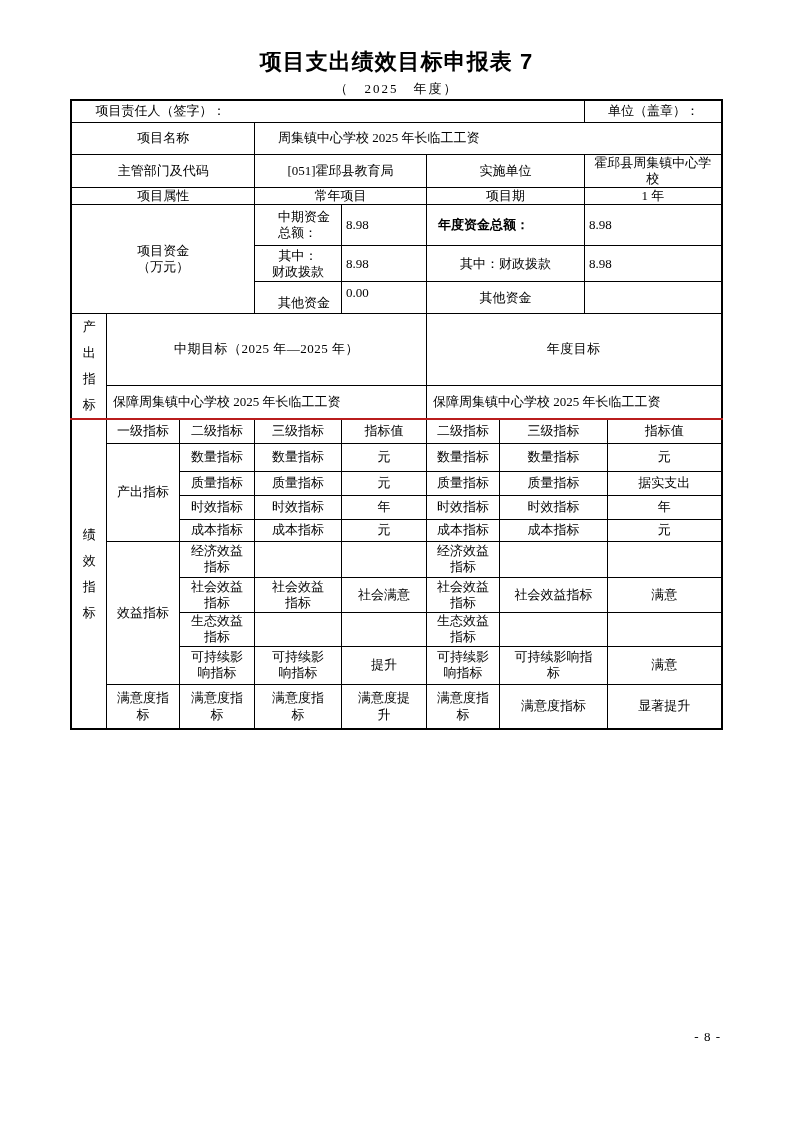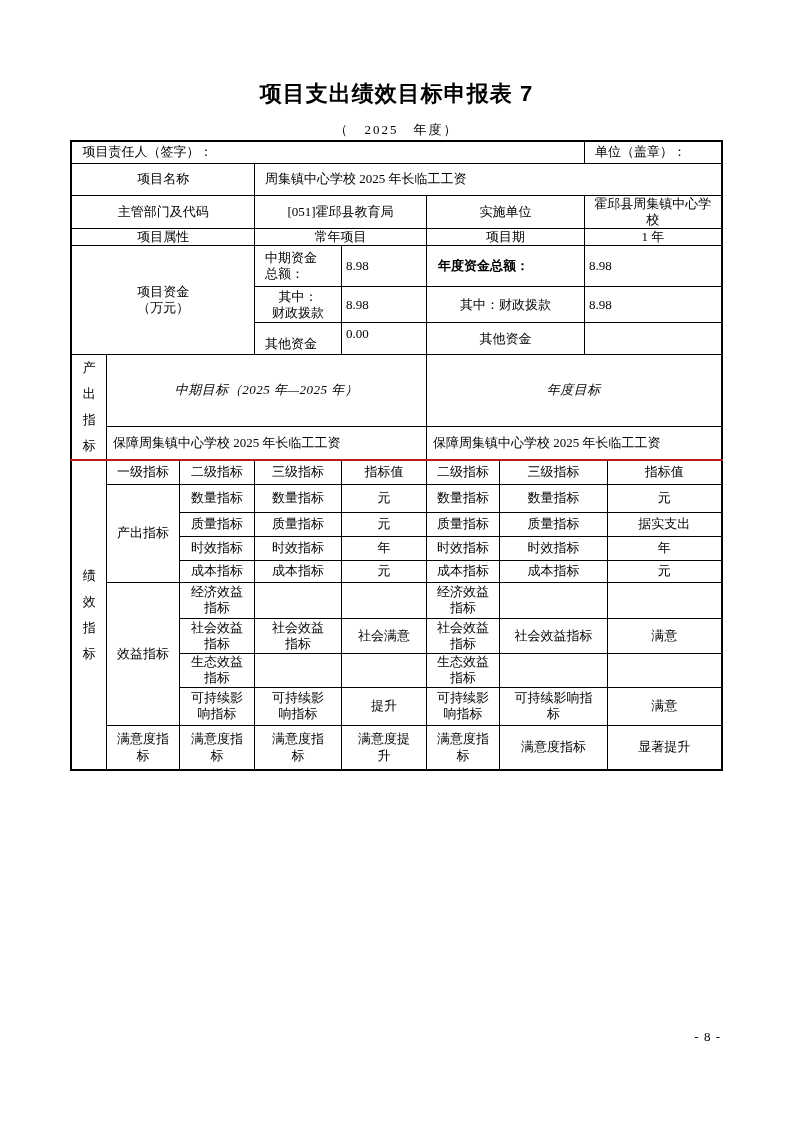--- a/index.html
+++ b/index.html
@@ -4,58 +4,58 @@
 <style>
   html, body {
     margin: 0; padding: 0;
     width: 793px; height: 1122px;
     background: #ffffff;
     overflow: hidden;
     font-family: "Liberation Serif", serif;
     color: #000;
     position: relative;
   }
-  .title-wrap { padding-top: 81px; text-align: center; }
+  .title-wrap { padding-top: 49px; text-align: center; }
   .doc-title {
     font-family: "Liberation Sans", sans-serif;
     font-size: 22px; font-weight: bold; letter-spacing: 1px; line-height: 26px;
   }
-  .doc-subtitle { font-size: 13px; letter-spacing: 2px; margin-top: 15px; line-height: 16px; }
+  .doc-subtitle { font-size: 13px; letter-spacing: 2px; margin-top: 6px; line-height: 16px; }
 
   table.doc-table {
     border-collapse: collapse;
     table-layout: fixed;
     width: 650px;
     margin: 2px auto 0 auto;
     border: 2px solid #000;
   }
   td {
     border: 1px solid #000;
     font-size: 13px;
     line-height: 1.25;
     text-align: center;
     vertical-align: middle;
     white-space: pre-line;
     padding: 0 4px;
     overflow: hidden;
   }
   tr.heavy-top td { border-top: 2px solid #b91c1c; }
 
-  td.al  { text-align: left; padding-left: 10px; }
+  td.al  { text-align: left; padding-left: 23px; }
   td.al14{ text-align: left; padding-left: 11px; font-weight: bold; }
   td.ar  { text-align: left; padding-right: 8px; }
   td.vb  { vertical-align: bottom; padding-bottom: 2px; }
   td.vt  { vertical-align: top; padding-top: 3px; }
   td.vert {
     padding: 0 9px;
     word-break: break-all;
     line-height: 26px;
     letter-spacing: 0;
   }
-  td.goalhead { letter-spacing: 0.5px; font-style: italic; }
+  td.goalhead { letter-spacing: 0.5px; }
   .page-number {
     position: absolute;
     top: 1029px; right: 72px;
     font-size: 13px; letter-spacing: 1px;
   }
 </style>
 </head>
 <body>
 
 <div class="title-wrap">

